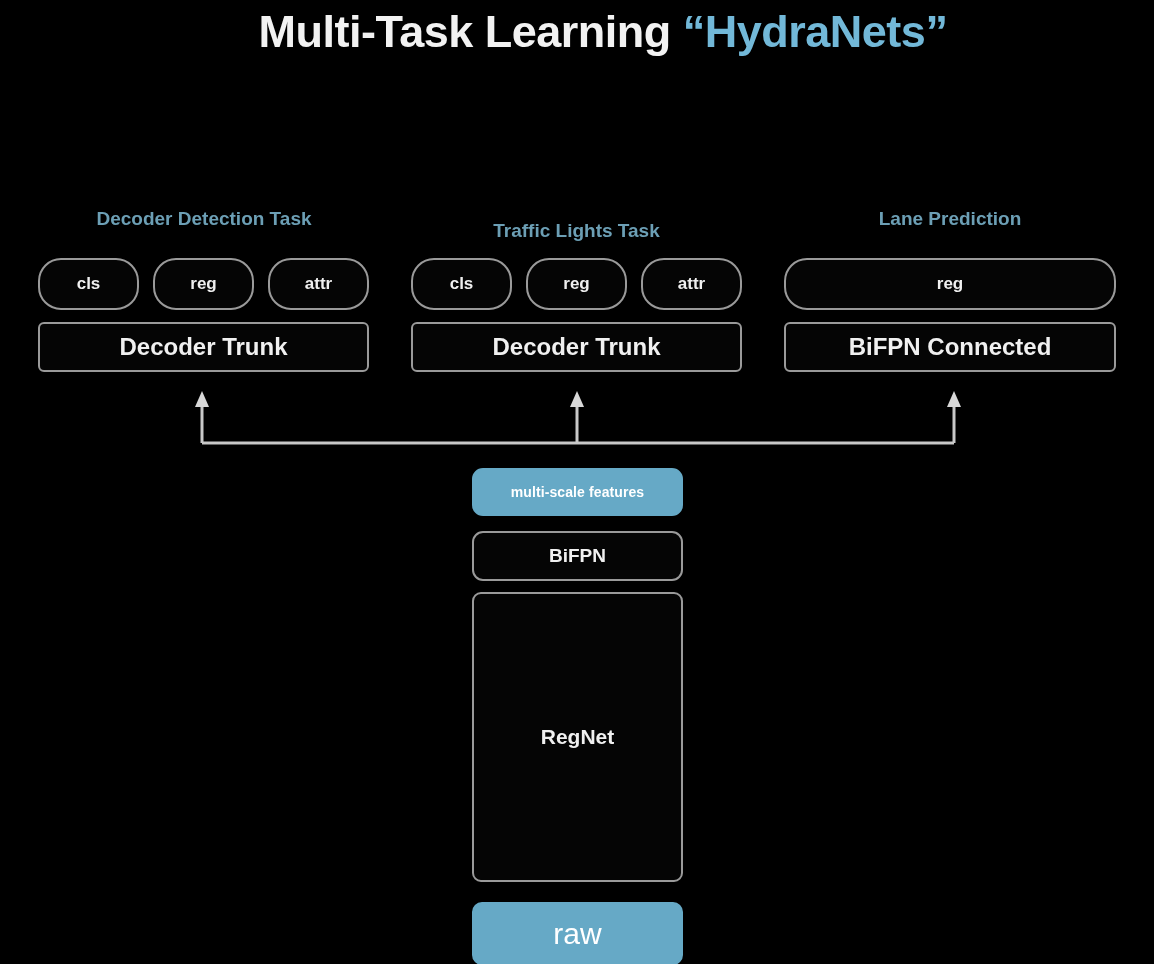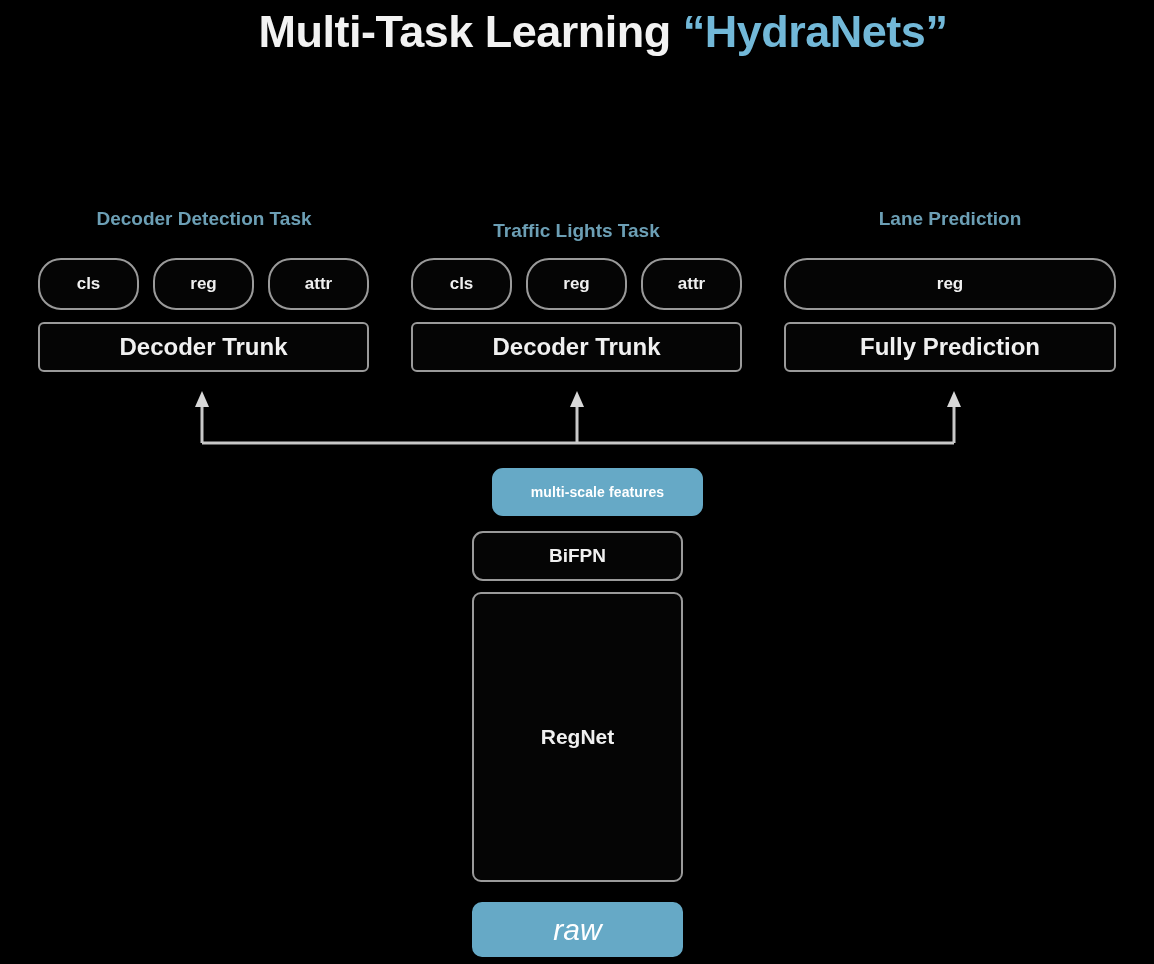--- a/index.html
+++ b/index.html
@@ -137,23 +137,23 @@
   <div class="node head" style="left:411px; top:258px; width:101px; height:52px;">cls</div>
   <div class="node head" style="left:526px; top:258px; width:101px; height:52px;">reg</div>
   <div class="node head" style="left:641px; top:258px; width:101px; height:52px;">attr</div>
 
   <div class="node trunk" style="left:411px; top:322px; width:331px; height:50px;">Decoder Trunk</div>
 
   <div class="task-label" style="left:784px; top:208px; width:332px;">Lane Prediction</div>
 
   <div class="node head" style="left:784px; top:258px; width:332px; height:52px;">reg</div>
 
-  <div class="node trunk" style="left:784px; top:322px; width:332px; height:50px;">Fully Prediction</div>
+  <div class="node trunk" style="left:784px; top:322px; width:332px; height:50px;">BiFPN Connected</div>
 
-  <div class="node filled small-caption" style="left:472px; top:468px; width:211px; height:48px;margin-left:20px;">multi-scale features</div>
+  <div class="node filled small-caption" style="left:472px; top:468px; width:211px; height:48px;">multi-scale features</div>
 
   <div class="node" style="left:472px; top:531px; width:211px; height:50px;">BiFPN</div>
 
   <div class="node tall" style="left:472px; top:592px; width:211px; height:290px;">RegNet</div>
 
-  <div class="node filled raw" style="left:472px; top:902px; width:211px; height:55px;font-style:italic;">raw</div>
+  <div class="node filled raw" style="left:472px; top:902px; width:211px; height:63px;">raw</div>
 
 </div>
 
 </body></html>

